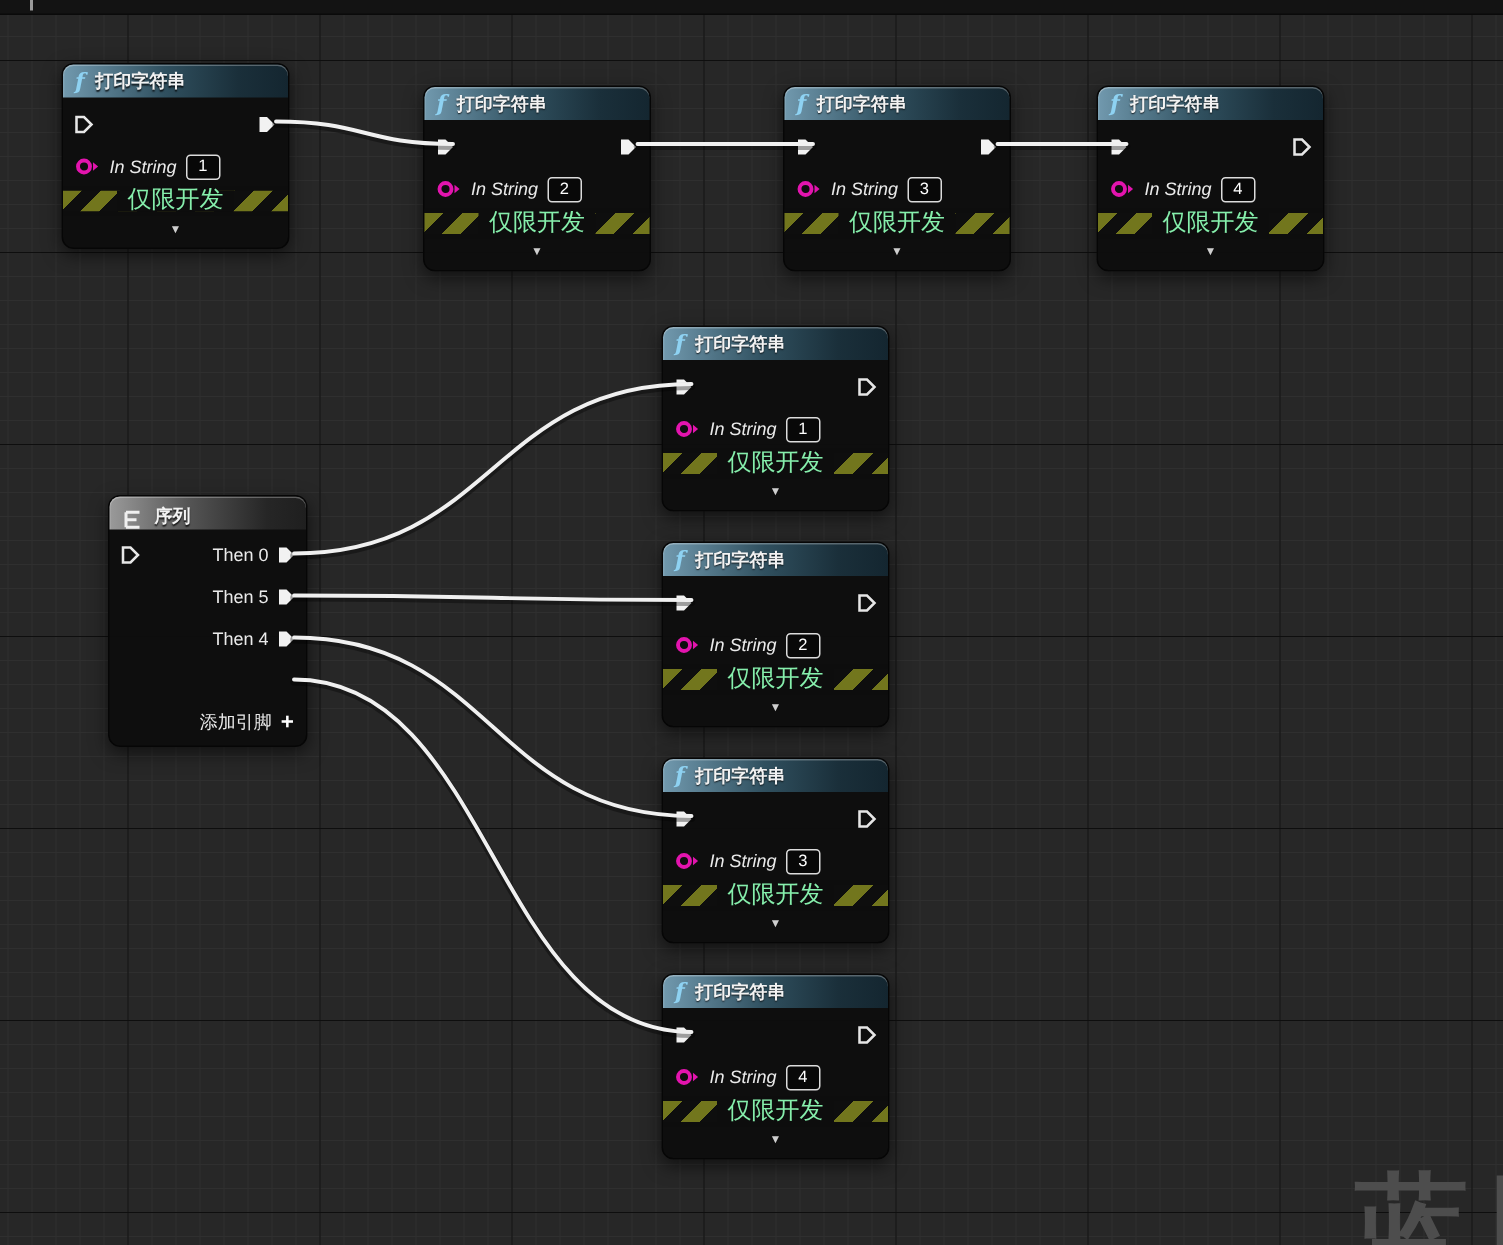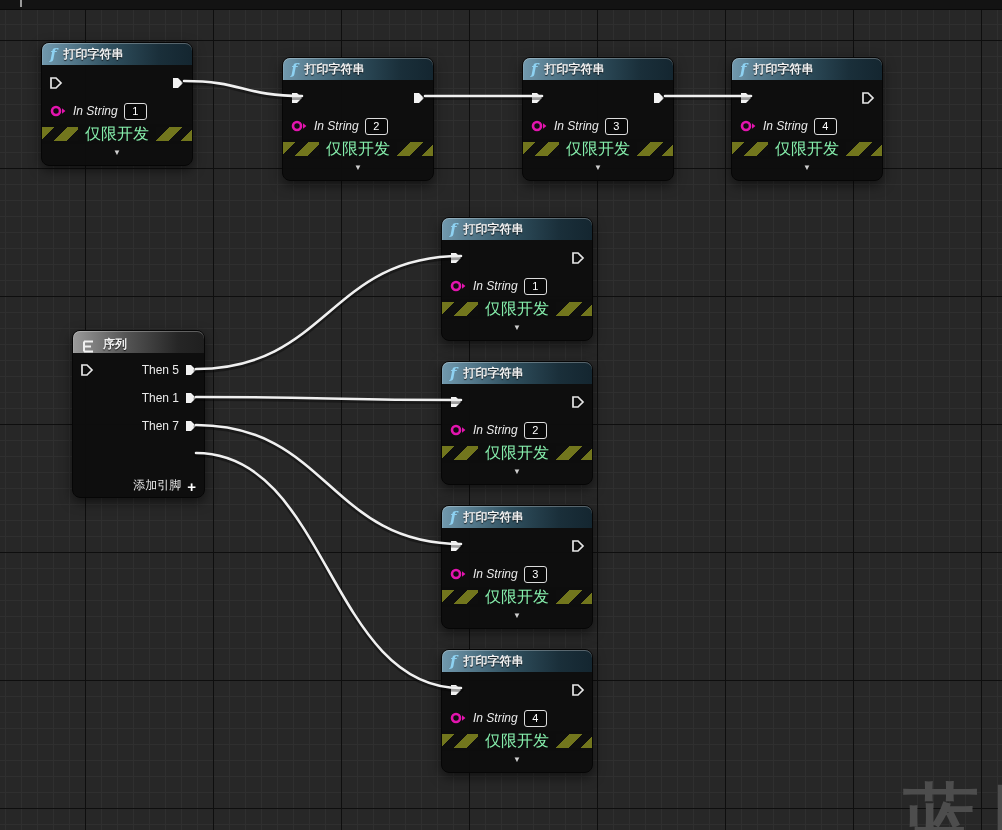--- a/index.html
+++ b/index.html
@@ -54,21 +54,21 @@
   .tri{color:#cfcfcf;font-size:8px;line-height:1;}
   .pin{display:block;}
   .pin.hollow path{fill:none;stroke:#e6e6e6;stroke-width:1.7;}
   .pin.filled path{fill:#f2f2f2;stroke:none;}
   .spin circle{fill:none;stroke:#e314ae;stroke-width:2.6;}
   .spin path{fill:#e314ae;}
   .seqrow{display:flex;justify-content:flex-end;align-items:center;height:28px;padding:0 6px;gap:5px;}
   .seqrow.first{justify-content:space-between;padding-left:7px;}
   .seqrow .rgt{display:flex;align-items:center;gap:5px;}
   .seqlabel{font-size:12px;color:#eaeaea;}
-  .addrow{display:flex;justify-content:flex-end;align-items:flex-end;gap:6px;height:26px;padding-right:8px;margin-top:auto;margin-bottom:3px;cursor:pointer;}
+  .addrow{display:flex;justify-content:flex-end;align-items:center;gap:6px;height:26px;padding-right:8px;margin-top:auto;margin-bottom:3px;cursor:pointer;}
   .plus{color:#ffffff;font-weight:bold;font-size:15px;line-height:1;}
   #wires{position:absolute;left:0;top:0;width:1002px;height:830px;z-index:3;pointer-events:none;}
   #wires path{fill:none;stroke-linecap:round;}
   #wires path.w{stroke:#f0f0f0;stroke-width:2.6;}
   #wires path.ws{stroke:rgba(0,0,0,0.35);stroke-width:5;}
   .seqicon path{stroke:#f0f0f0;stroke-width:2;fill:none;}
 </style>
 </head>
 <body>
 
@@ -199,34 +199,34 @@
       <svg class="seqicon" width="15" height="13" viewBox="0 0 15 13">
           <path d="M3 1.5 V11.5 M3 1.5 H12 M3 6.5 H10 M3 11.5 H12"></path>
         </svg>
       <span class="ttl">序列</span>
     </div>
     <div class="seqrow first" style="margin-top:3px">
       <svg class="pin hollow" width="14" height="14" viewBox="0 0 14 14">
           <path d="M2 2h5l5 5-5 5H2z"></path>
         </svg>
       <span class="rgt">
-        <span class="seqlabel">Then 5</span>
+        <span class="seqlabel">Then 0</span>
         <svg class="pin filled" width="14" height="14" viewBox="0 0 14 14">
             <path d="M2 2h5l5 5-5 5H2z"></path>
           </svg>
       </span>
     </div>
     <div class="seqrow">
-      <span class="seqlabel">Then 1</span>
+      <span class="seqlabel">Then 5</span>
       <svg class="pin filled" width="14" height="14" viewBox="0 0 14 14">
           <path d="M2 2h5l5 5-5 5H2z"></path>
         </svg>
     </div>
     <div class="seqrow">
-      <span class="seqlabel">Then 7</span>
+      <span class="seqlabel">Then 4</span>
       <svg class="pin filled" width="14" height="14" viewBox="0 0 14 14">
           <path d="M2 2h5l5 5-5 5H2z"></path>
         </svg>
     </div>
     <div class="addrow">
       <span class="seqlabel">添加引脚</span>
       <span class="plus">+</span>
     </div>
   </div>
 

